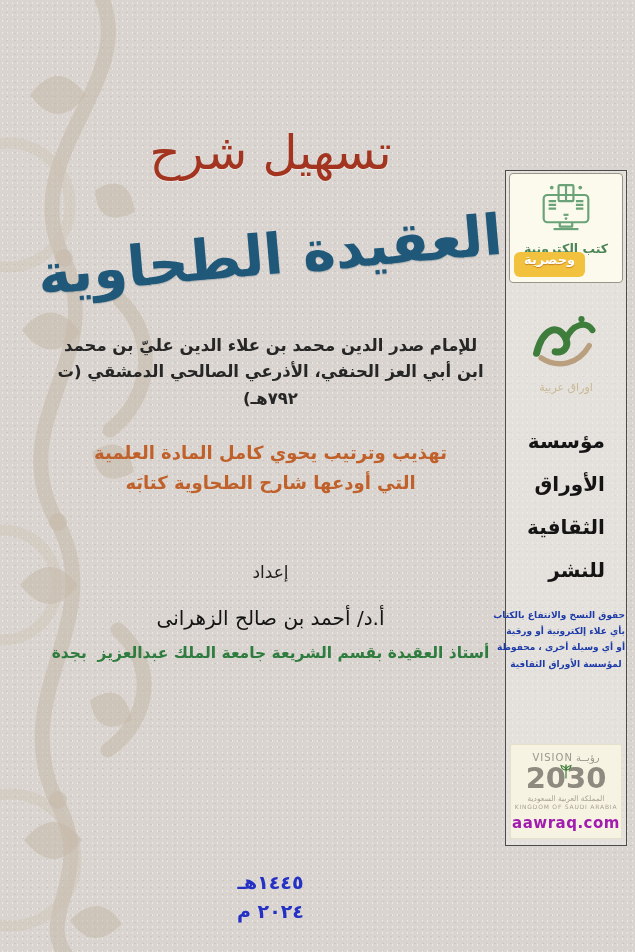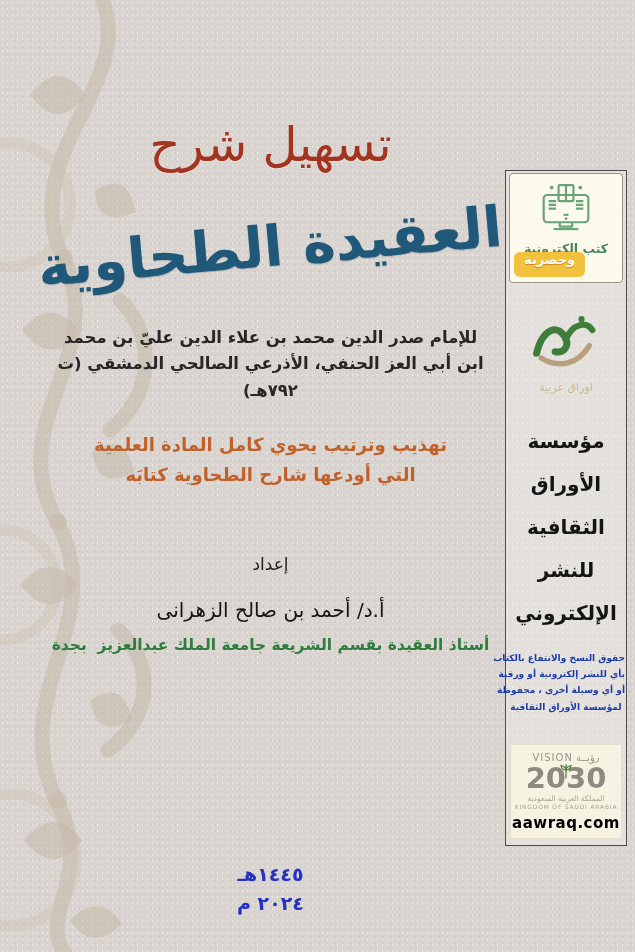--- a/index.html
+++ b/index.html
@@ -13,21 +13,21 @@
     background-image:
       radial-gradient(rgba(255,255,255,0.45) 0.5px, transparent 1px),
       radial-gradient(rgba(165,155,143,0.22) 0.5px, transparent 1px);
     background-size:5px 6px,8px 7px;
     background-position:0 0,3px 2px;
   }
   
   .ornament{position:absolute;left:0;top:0;pointer-events:none;}
 
   
-  .main{position:absolute;top:4px;left:38px;right:132px;text-align:center;}
+  .main{position:absolute;top:12px;left:38px;right:132px;text-align:center;}
   .series-title{
     margin-top:112px;
     font-size:48px;
     color:#a23420;
     letter-spacing:1px;
     text-shadow:0 1px 0 rgba(255,255,255,.4);
   }
   .main-title{
     margin-top:14px;
     padding:28px 0 34px;
@@ -62,35 +62,35 @@
   .pill{
     position:absolute;bottom:5px;left:4px;
     background:#f2c23e;color:#ffffff;
     font-size:13px;font-weight:bold;
     padding:0 10px 10px;border-radius:6px;
     text-shadow:0 1px 1px #c8821f;
   }
   .brand{margin-top:30px;text-align:center;}
   .brand-caption{margin-top:2px;font-size:11px;color:#c9b995;letter-spacing:2px;}
   .publisher{margin-top:26px;text-align:center;}
-  .publisher div{font-size:20px;font-weight:bold;color:#141414;line-height:2.15;}
+  .publisher div{font-size:20px;font-weight:bold;color:#141414;line-height:2.15;text-align:right;}
   .copyright{margin-top:15px;width:118px;text-align:center;}
   .copyright div{font-size:9px;font-weight:bold;color:#1d3ba8;line-height:1.8;white-space:nowrap;}
   .vision{
     margin-top:auto;margin-bottom:6px;width:110px;
     background:#f7f3e3;border:1px solid #e6e0ca;border-radius:2px;
     padding:7px 0 6px;text-align:center;
   }
   .vrow{display:flex;justify-content:center;align-items:center;gap:3px;
         font-size:10px;color:#9a968c;letter-spacing:1px;}
   .v2030{position:relative;margin-top:0;font-size:29px;font-weight:bold;color:#8e8a80;line-height:1.05;}
   .palm{position:absolute;left:50%;top:1px;transform:translateX(-50%);}
   .kingdom-ar{font-size:7.5px;color:#a8a291;margin-top:1px;}
   .kingdom-en{font-size:6px;color:#a8a291;letter-spacing:.8px;}
-  .website{margin-top:4px;font-size:15px;font-weight:bold;color:#000000;letter-spacing:.5px;}
+  .website{margin-top:4px;font-size:15px;font-weight:bold;color:#a21caf;letter-spacing:.5px;}
 </style>
 </head>
 <body>
 
 <div class="page">
 
   <svg class="ornament" width="160" height="952" viewBox="0 0 160 952">
     <g fill="none" stroke="#c5b8a7" stroke-width="15" stroke-linecap="round" opacity="0.5">
       <path d="M95 -15 C150 75, 15 150, 62 255"></path>
       <path d="M62 255 C112 355, 2 420, 56 520"></path>
@@ -179,26 +179,25 @@
         <circle cx="70" cy="8" r="4" fill="#3f7d3c"></circle>
       </svg>
       <div class="brand-caption">اوراق عربية</div>
     </div>
 
     <div class="publisher">
       <div>مؤسسة</div>
       <div>الأوراق</div>
       <div>الثقافية</div>
       <div>للنشر</div>
-      <div>الإلكتروني</div>
     </div>
 
     <div class="copyright">
       <div>حقوق النسخ والانتفاع بالكتاب</div>
-      <div>بأي للنشر إلكترونية أو ورقية</div>
+      <div>بأي علاء إلكترونية أو ورقية</div>
       <div>أو أي وسيلة أخرى ، محفوظة</div>
       <div>لمؤسسة الأوراق الثقافية</div>
     </div>
 
     <div class="vision">
       <div class="vrow" dir="ltr">
         <span>VISION</span>
         <span>رؤيــة</span>
       </div>
       <div class="v2030" dir="ltr">

